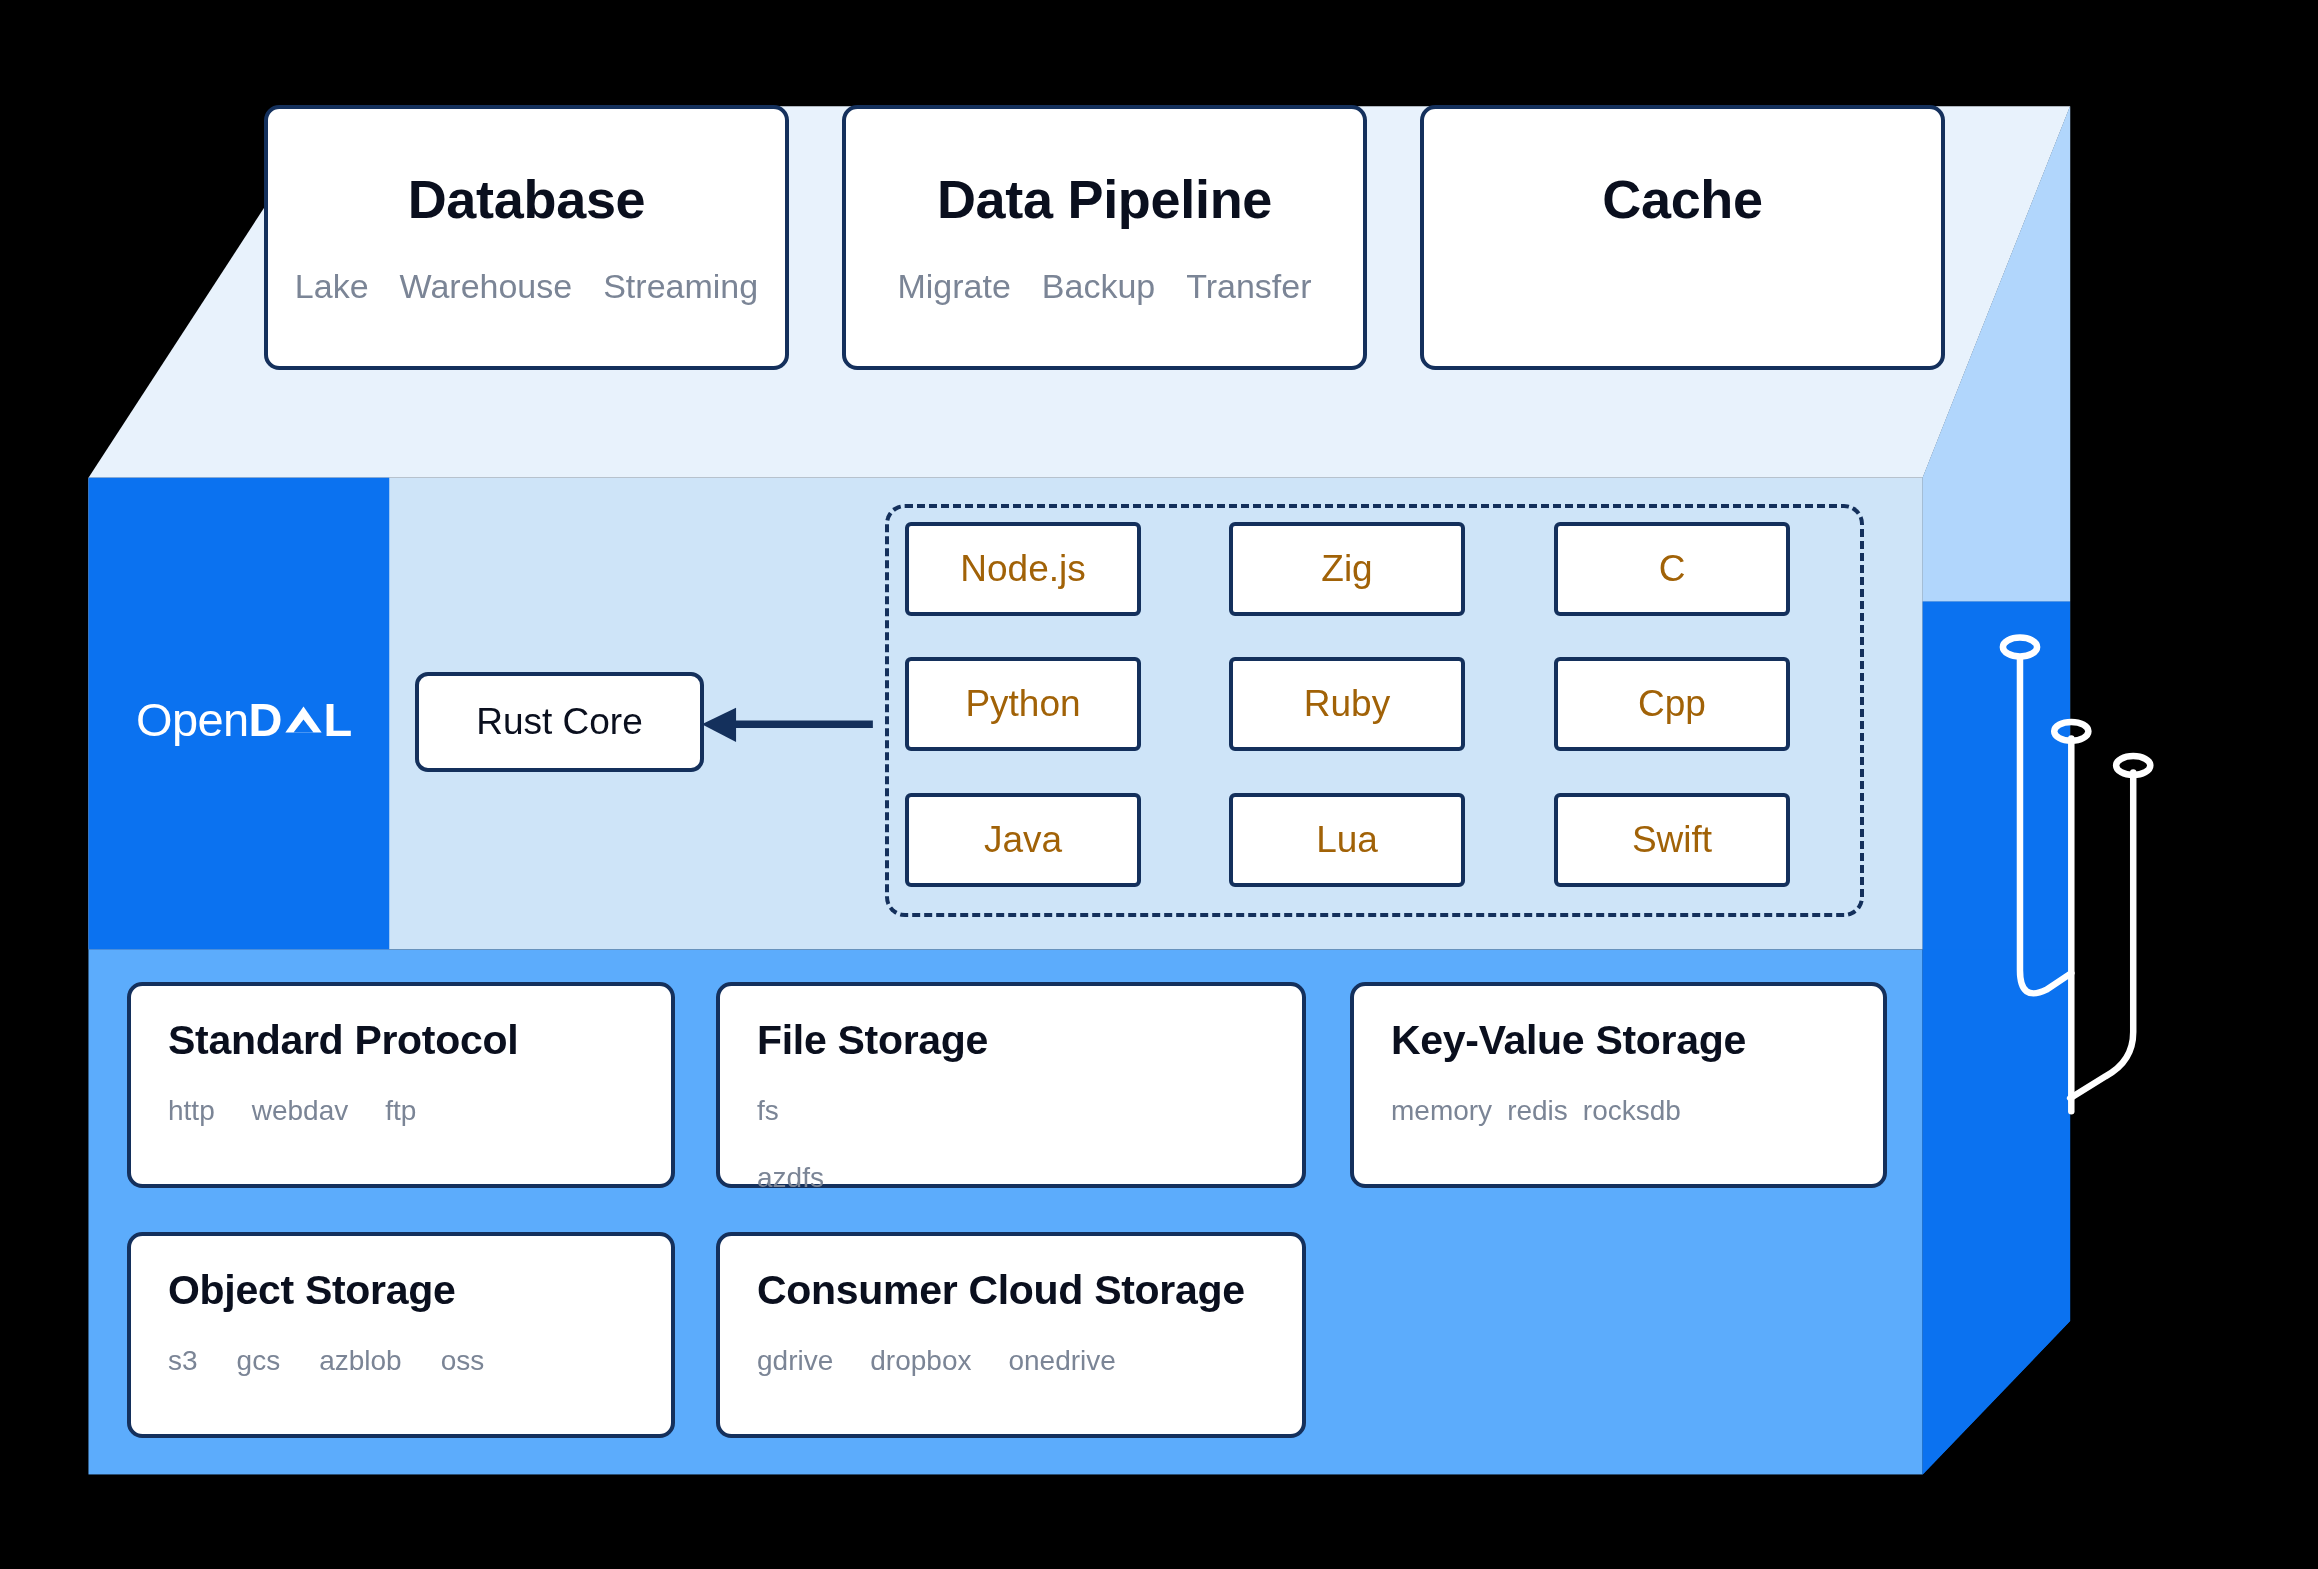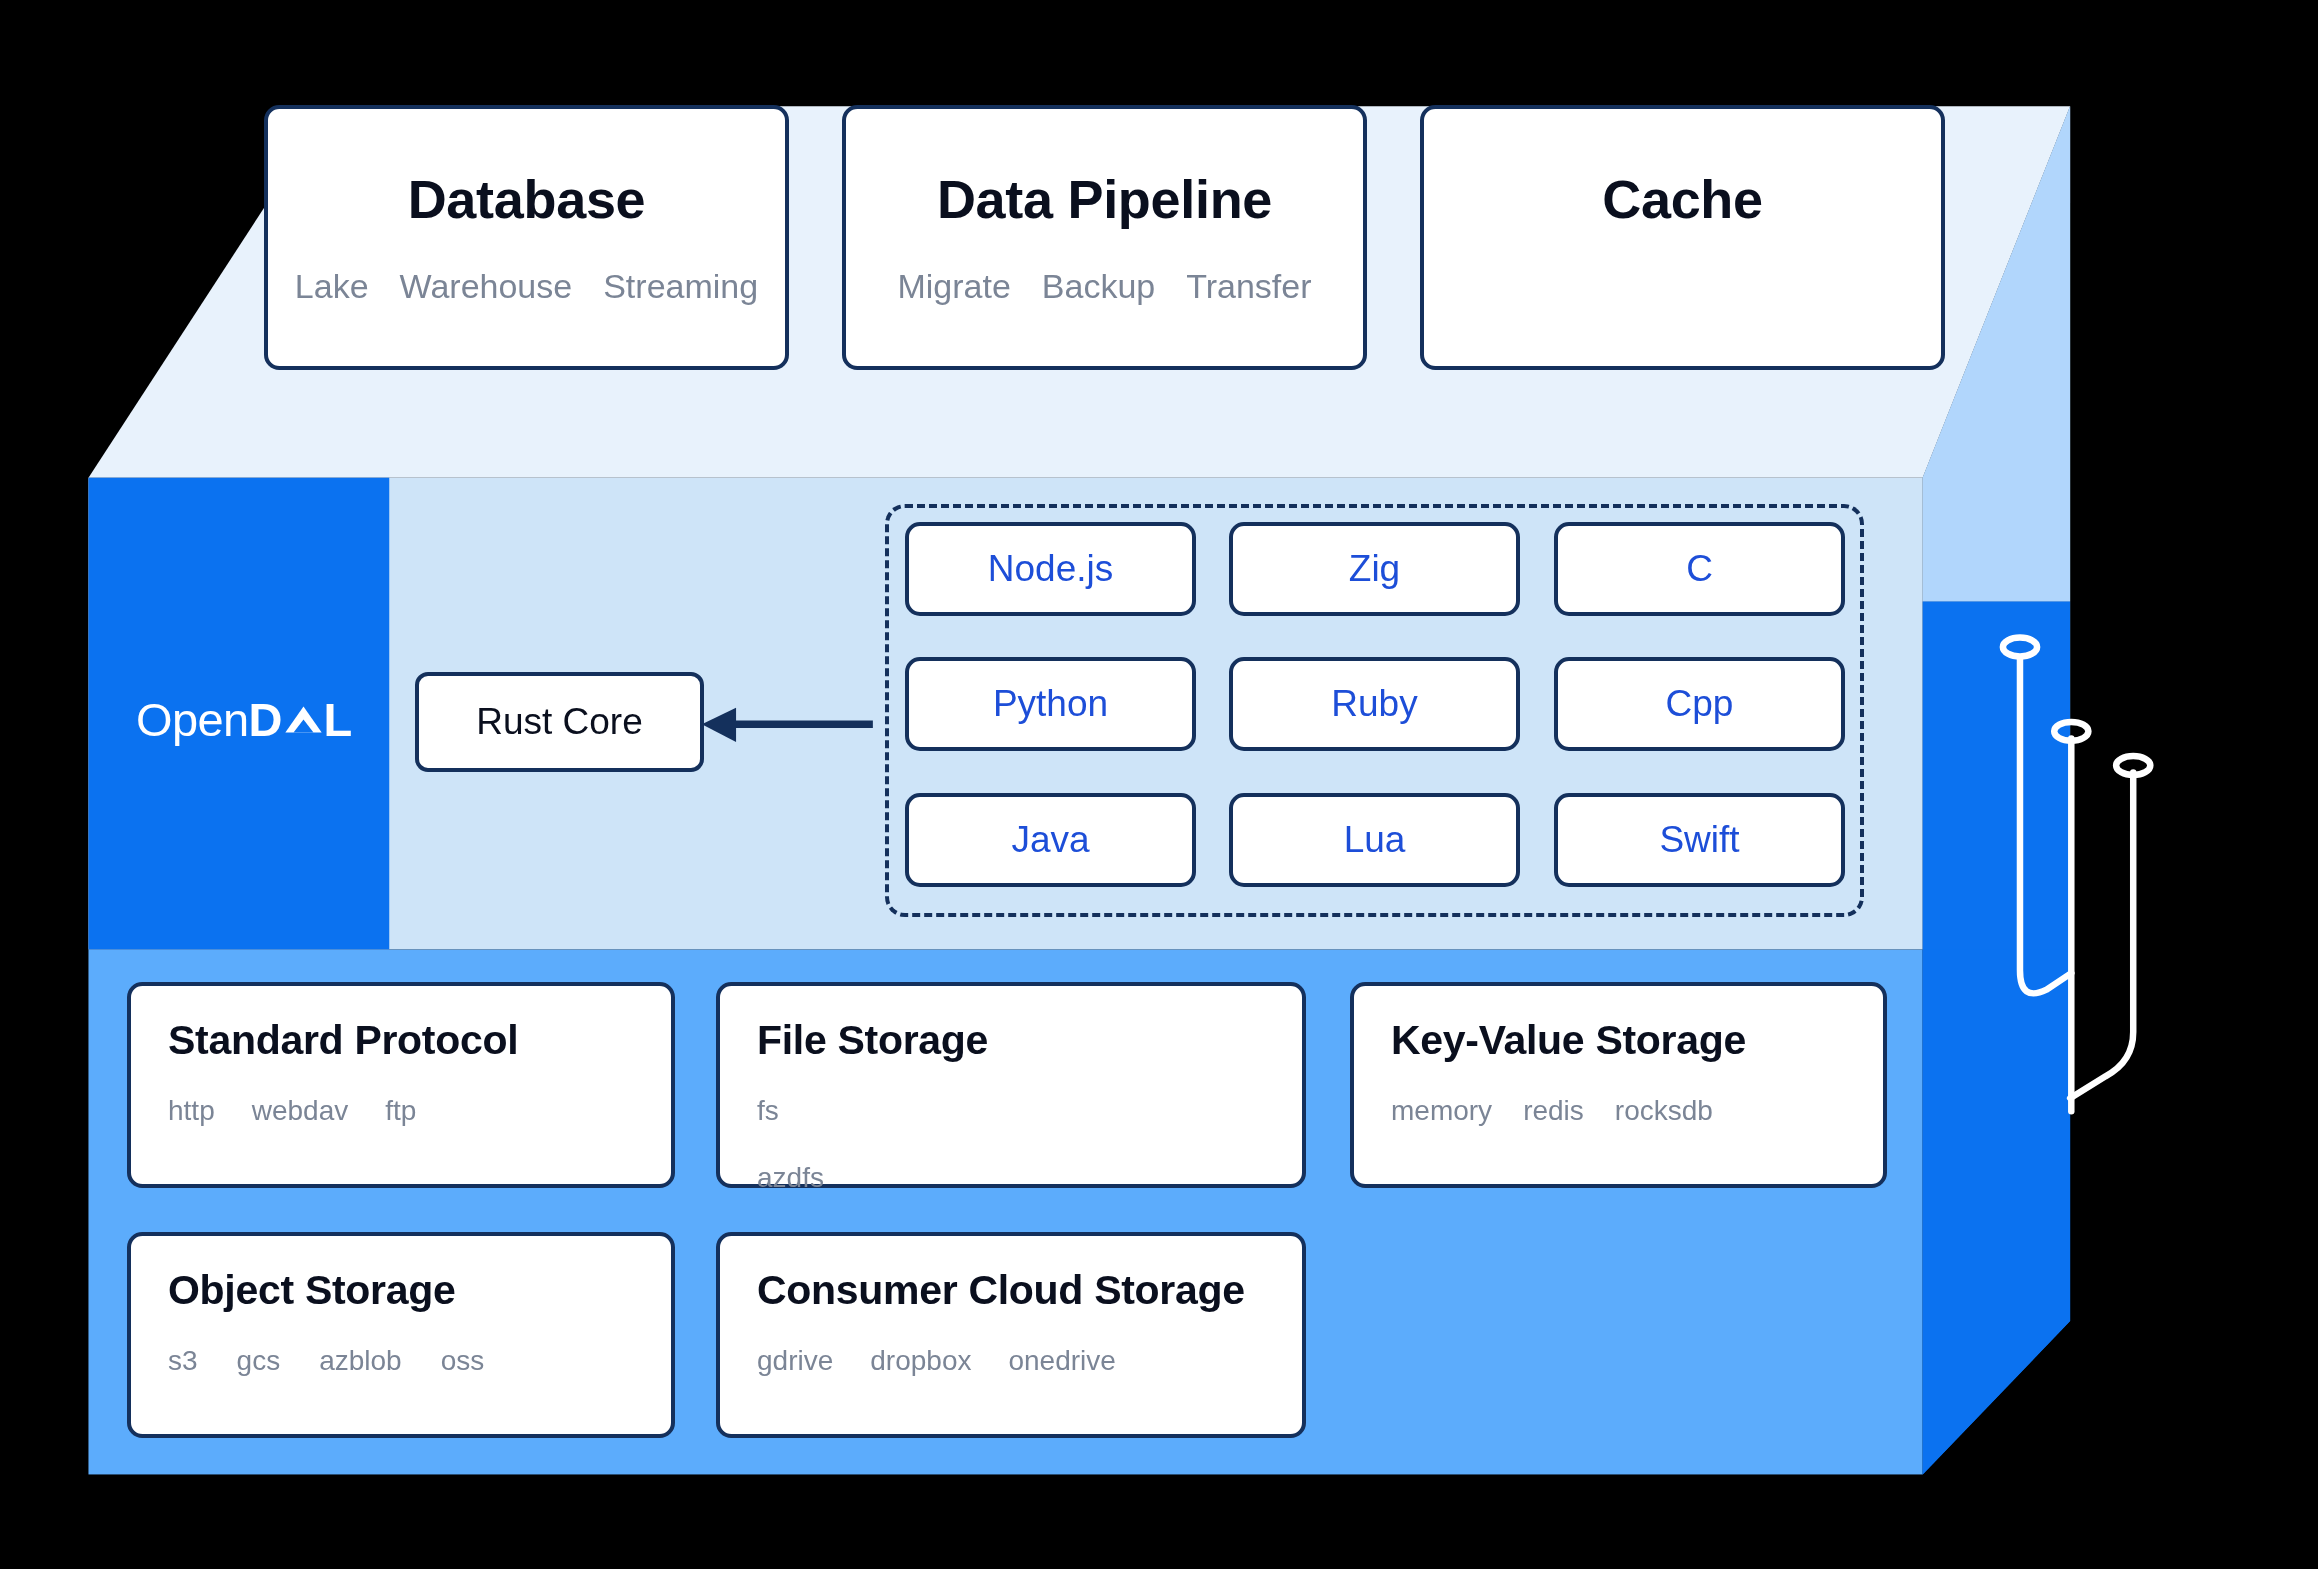--- a/index.html
+++ b/index.html
@@ -25,24 +25,24 @@
   .top-card .card-title{font-size:54px;margin-top:59px;}
   .top-card .card-sub{margin-top:37px;font-size:34px;gap:31px;}
 
   
   .store-card{height:206px;padding:31px 37px 0 37px;}
   .store-card .card-title{font-size:41px;}
   .store-card .card-sub{margin-top:31px;font-size:28px;}
 
   
   .lang-chip{
-    position:absolute;background:#fff;border:4.1px solid #14305c;border-radius:15px;
-    width:291px;height:94px;box-sizing:border-box;
+    position:absolute;background:#fff;border:4.1px solid #14305c;border-radius:6px;
+    width:236px;height:94px;box-sizing:border-box;
     display:flex;align-items:center;justify-content:center;
-    font-size:37px;color:#1d4ed8;
+    font-size:37px;color:#a16207;
   }
   .dashed-box{
     position:absolute;border:4.1px dashed #14305c;border-radius:20px;box-sizing:border-box;
   }
   .rust-core{
     position:absolute;left:415px;top:672px;width:289px;height:100px;
     background:#fff;border:4.1px solid #14305c;border-radius:13px;box-sizing:border-box;
     display:flex;align-items:center;justify-content:center;font-size:37px;color:#0a0f1e;
   }
 
@@ -175,21 +175,21 @@
     <div class="card-sub" style="gap:35px;flex-direction:column;">
       <span>fs</span>
       <span>azdfs</span>
       <span>hdfs</span>
       <span>ipfs</span>
     </div>
   </div>
 
   <div class="card store-card" style="left:1342px;top:982px;width:537px;margin-left:8px;">
     <div class="card-title">Key-Value Storage</div>
-    <div class="card-sub" style="gap:31px;">
+    <div class="card-sub" style="gap:15px;">
       <span>memory</span>
       <span>redis</span>
       <span>rocksdb</span>
     </div>
   </div>
 
   <div class="card store-card" style="left:127px;top:1232px;width:548px;">
     <div class="card-title">Object Storage</div>
     <div class="card-sub" style="gap:39px;">
       <span>s3</span>

